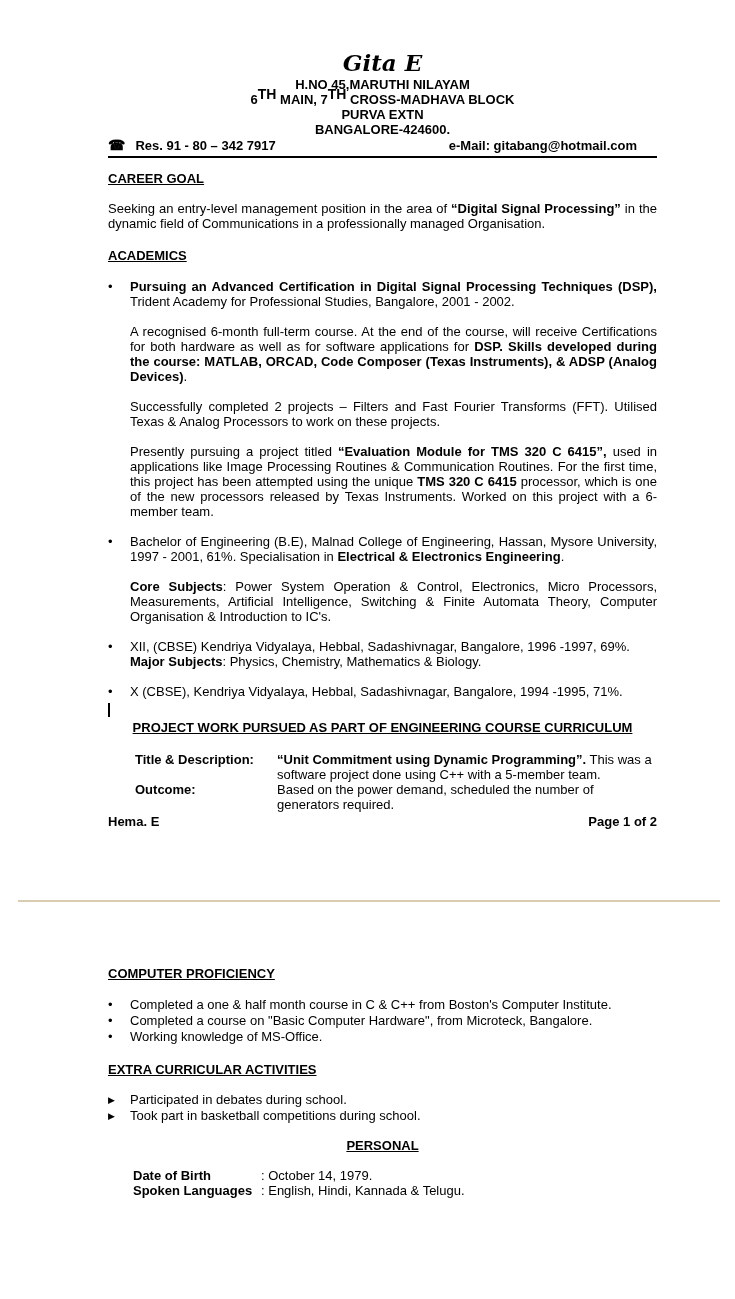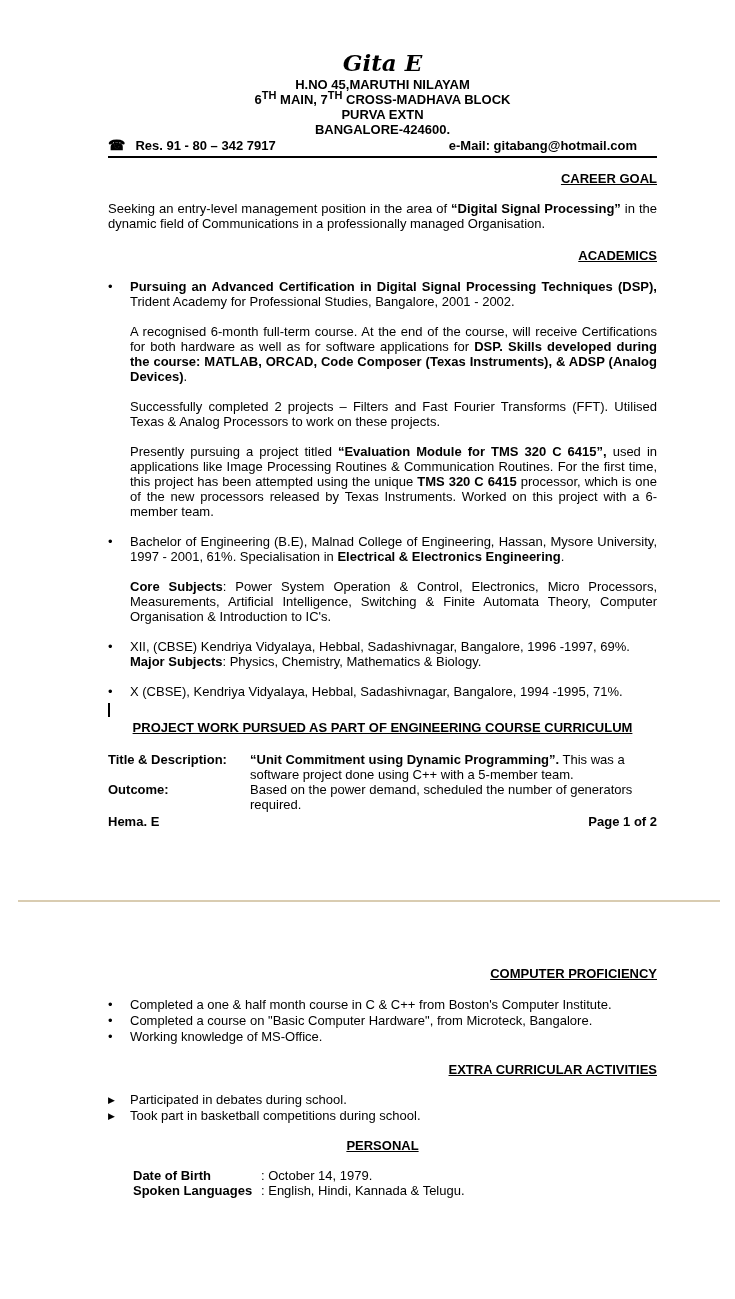--- a/index.html
+++ b/index.html
@@ -30,41 +30,41 @@
     line-height: 26px;
     text-align: center;
   }
   .address-block {
     font-weight: bold;
     text-align: center;
     margin-top: 1px;
   }
   .address-line { line-height: 15px; }
   sup {
-    font-size: 11px;
+    font-size: 14px;
     vertical-align: super;
     line-height: 0;
   }
   .contact-row {
     display: flex;
     justify-content: space-between;
     font-weight: bold;
     margin-top: 1px;
   }
   .contact-left { display: flex; align-items: center; gap: 10px; }
   .phone-glyph { font-size: 14px; }
   .contact-right { margin-right: 20px; text-align: right; }
   .header-rule {
     border: 0;
     border-top: 2px solid #000;
     margin: 3px 0 0 0;
   }
 
   .sec-head-center {
-    text-align: right;
+    text-align: left;
     font-weight: bold;
   }
   .sec-head-left {
     text-align: center;
     font-weight: bold;
   }
   .underlined { text-decoration: underline; }
 
   .mt13 { margin-top: 13px; }
   .mt15 { margin-top: 15px; }
@@ -74,21 +74,21 @@
   .justify { text-align: justify; }
 
   .bullet-row { display: flex; margin-top: 15px; }
   .bullet-row:first-child { margin-top: 0; }
   .bullet-marker { width: 22px; flex: none; }
   .bullet-body { flex: 1; }
   .sub-par { margin: 15px 0 0 22px; }
 
   .proj-table { margin-top: 17px; }
   .proj-row { display: flex; }
-  .proj-label { width: 142px; flex: none; font-weight: bold; }
+  .proj-label { width: 142px; flex: none; font-weight: bold; margin-left: 27px; }
   .proj-value { flex: 1; }
 
   .cursor-line { height: 15px; margin-top: 4px; position: relative; }
   .caret {
     position: absolute;
     left: 0; top: 0;
     width: 2px; height: 14px;
     background: #000;
   }
   .proj-head { margin-top: 2px; }

